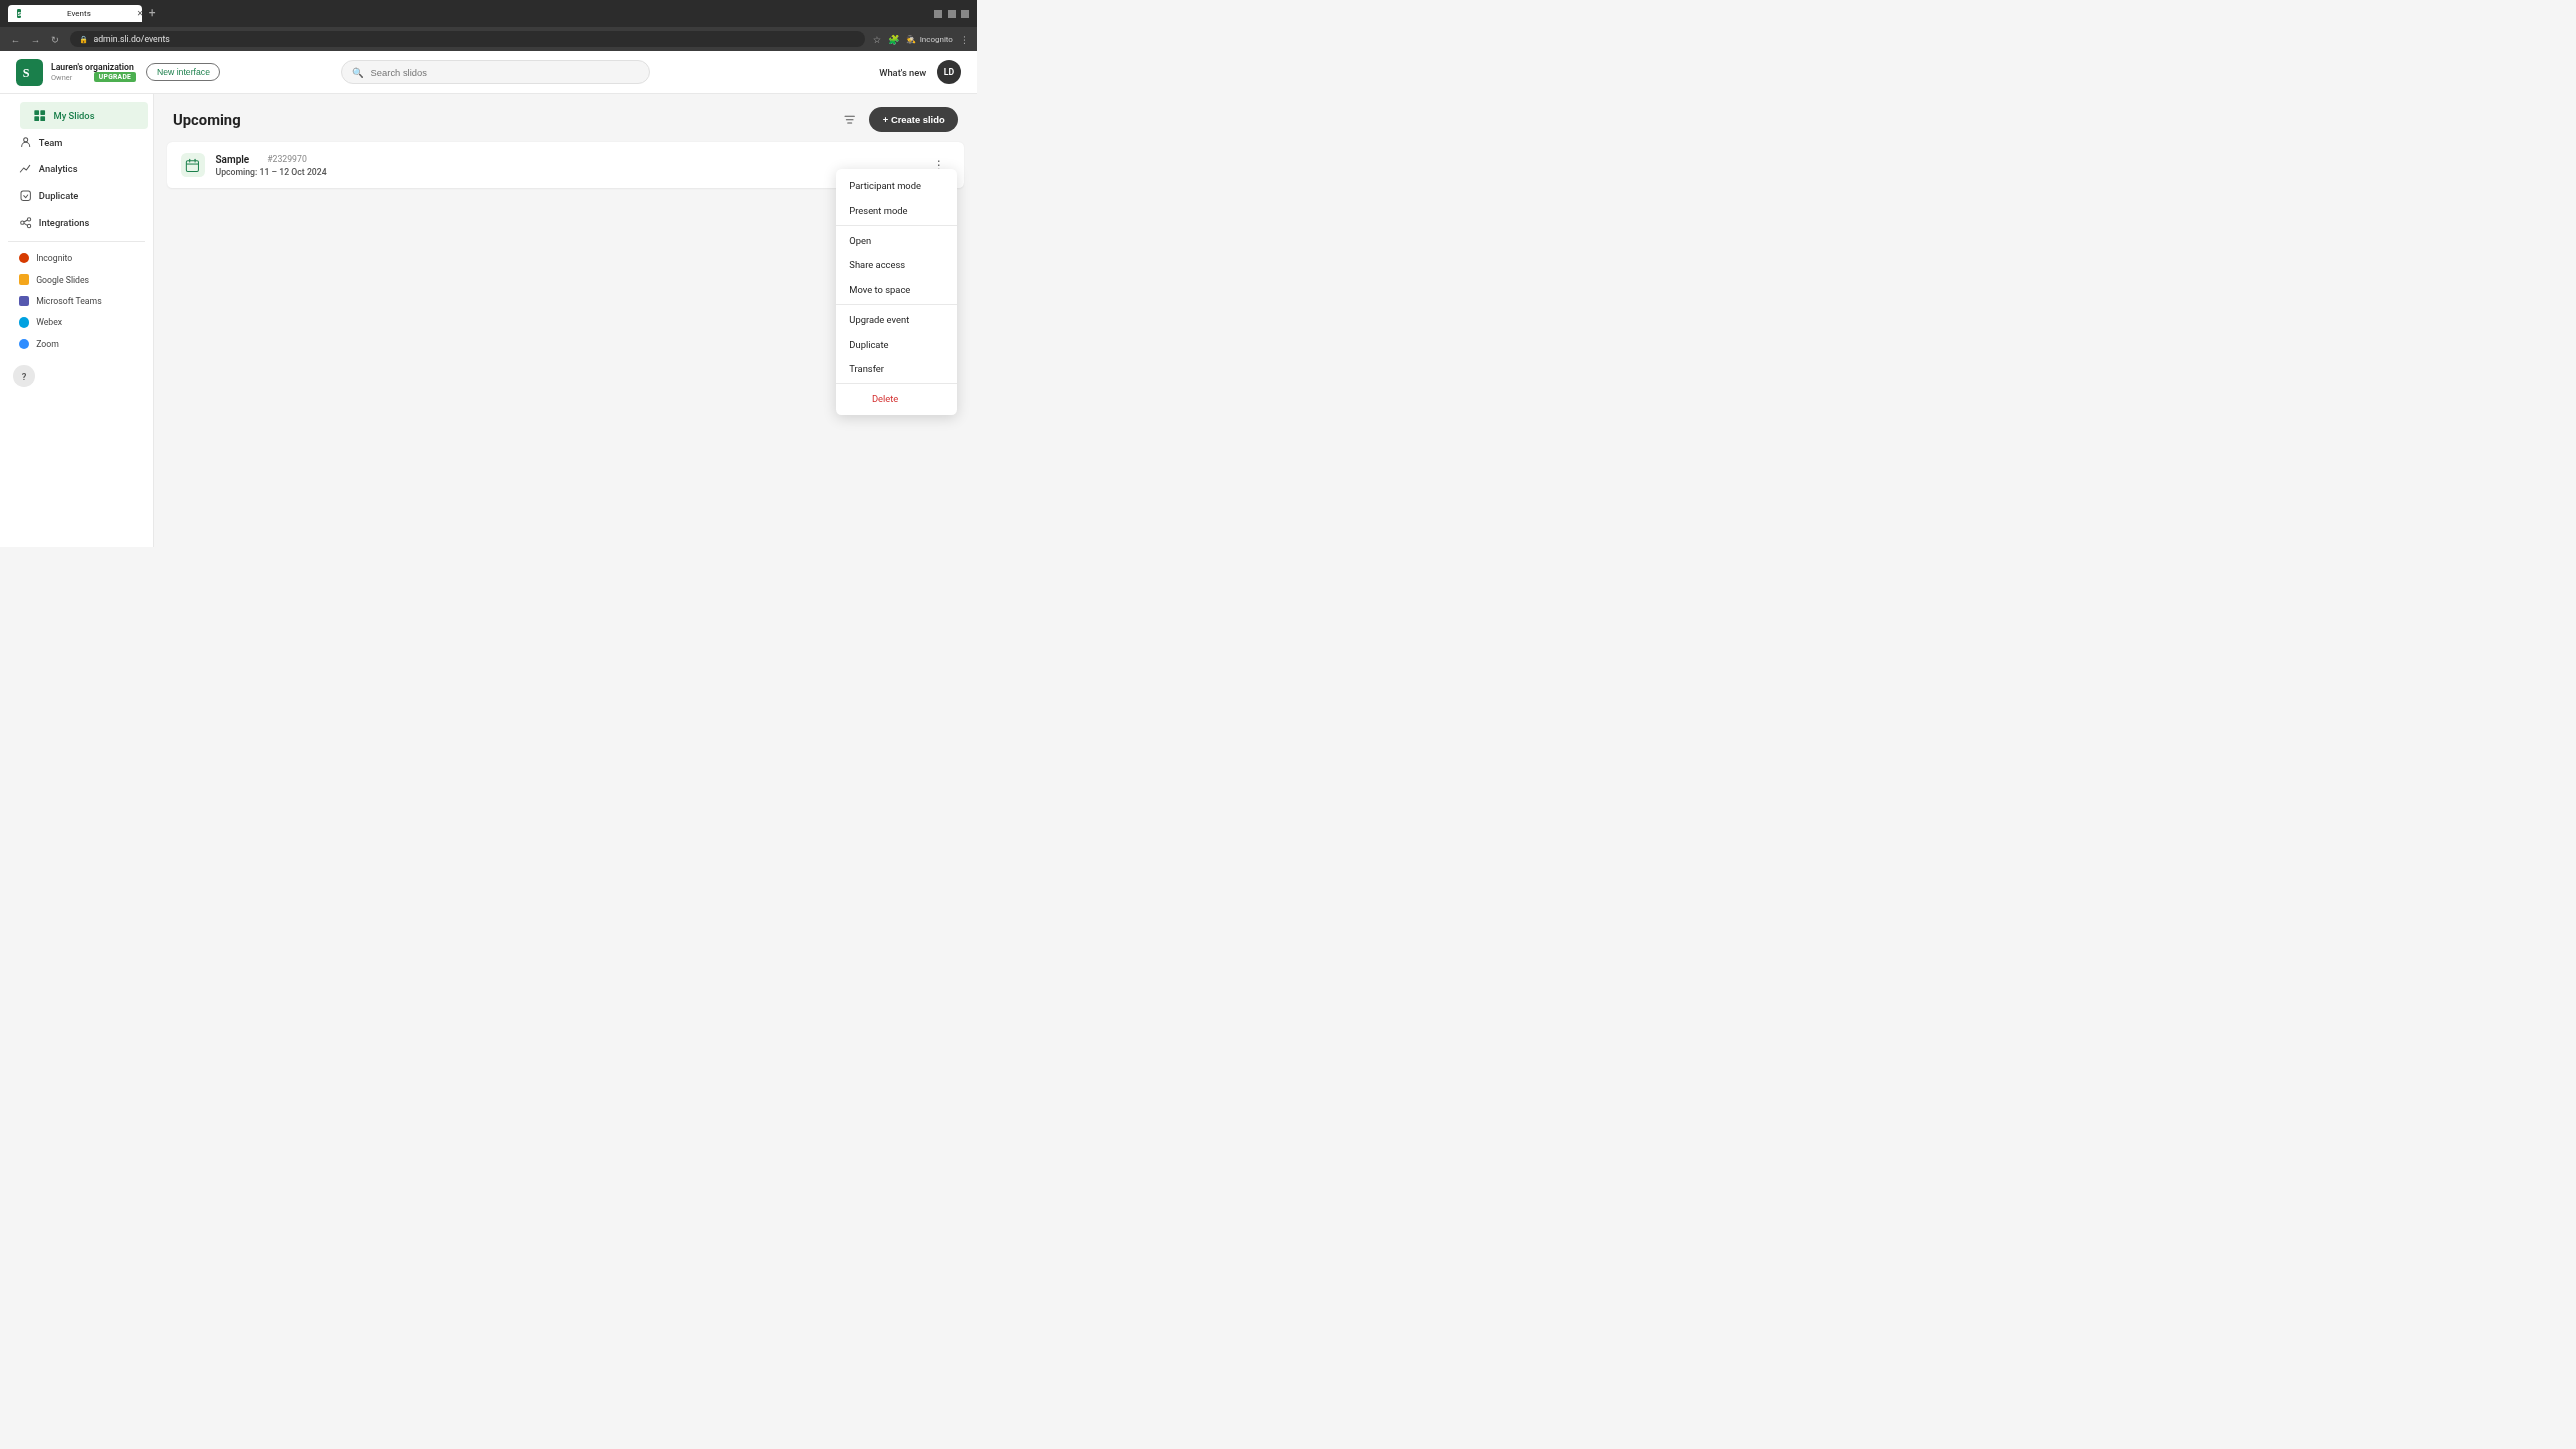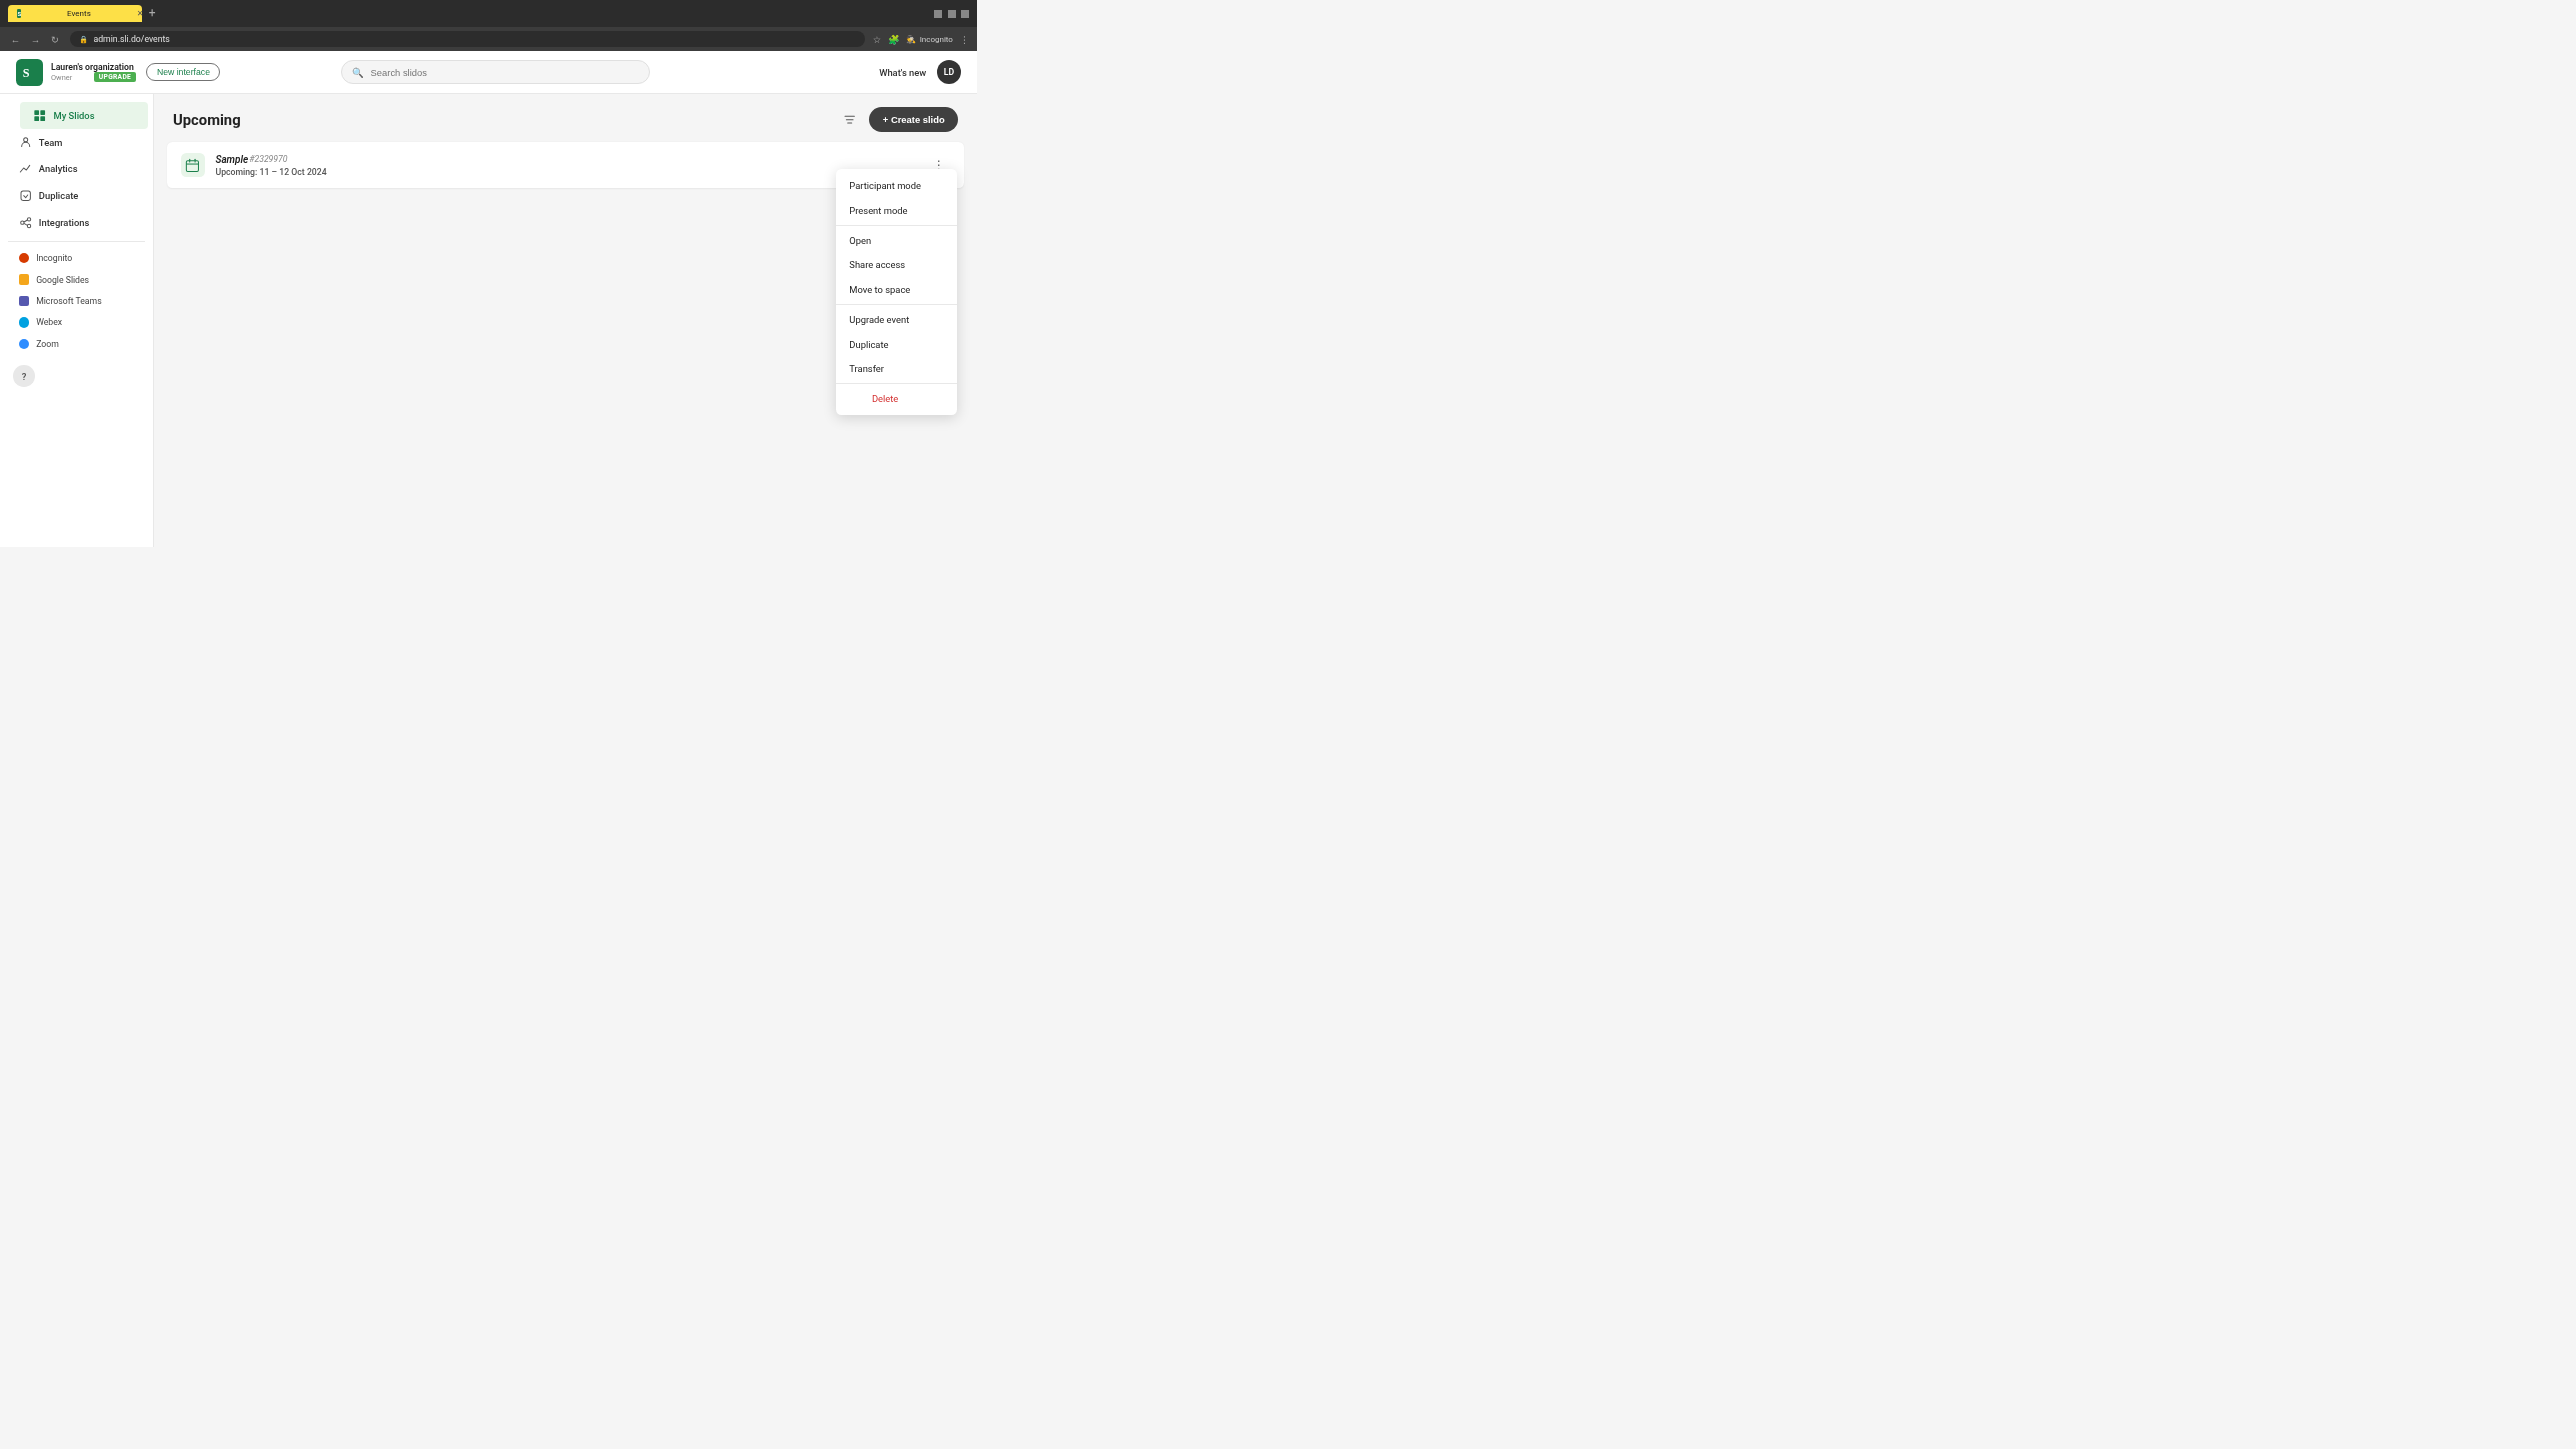--- a/index.html
+++ b/index.html
@@ -37,21 +37,21 @@
       display: flex;
       align-items: center;
       gap: 5.4px;
       color: #e0e0e0;
       font-size: 8px;
       min-width: 94px;
       max-width: 134px;
     }
 
     .browser-tab.active {
-      background: #fde047;
+      background: #ffffff;
       color: #222;
       gap: 46px;
     }
 
     .tab-favicon {
       width: 9.4px;
       height: 9.4px;
       background: #1a7f4b;
       border-radius: 1.3px;
       display: flex;
@@ -442,23 +442,22 @@
       flex-shrink: 0;
     }
 
     .event-info {
       flex: 1;
     }
 
     .event-title-row {
       display: flex;
       align-items: center;
-      gap: 1px;
+      gap: 18px;
       margin-bottom: 2px;
-      font-style: italic;
     }
 
     .event-name {
       font-size: 10px;
       font-weight: 600;
       color: #222;
     }
 
     .event-id {
       font-size: 8.7px;

